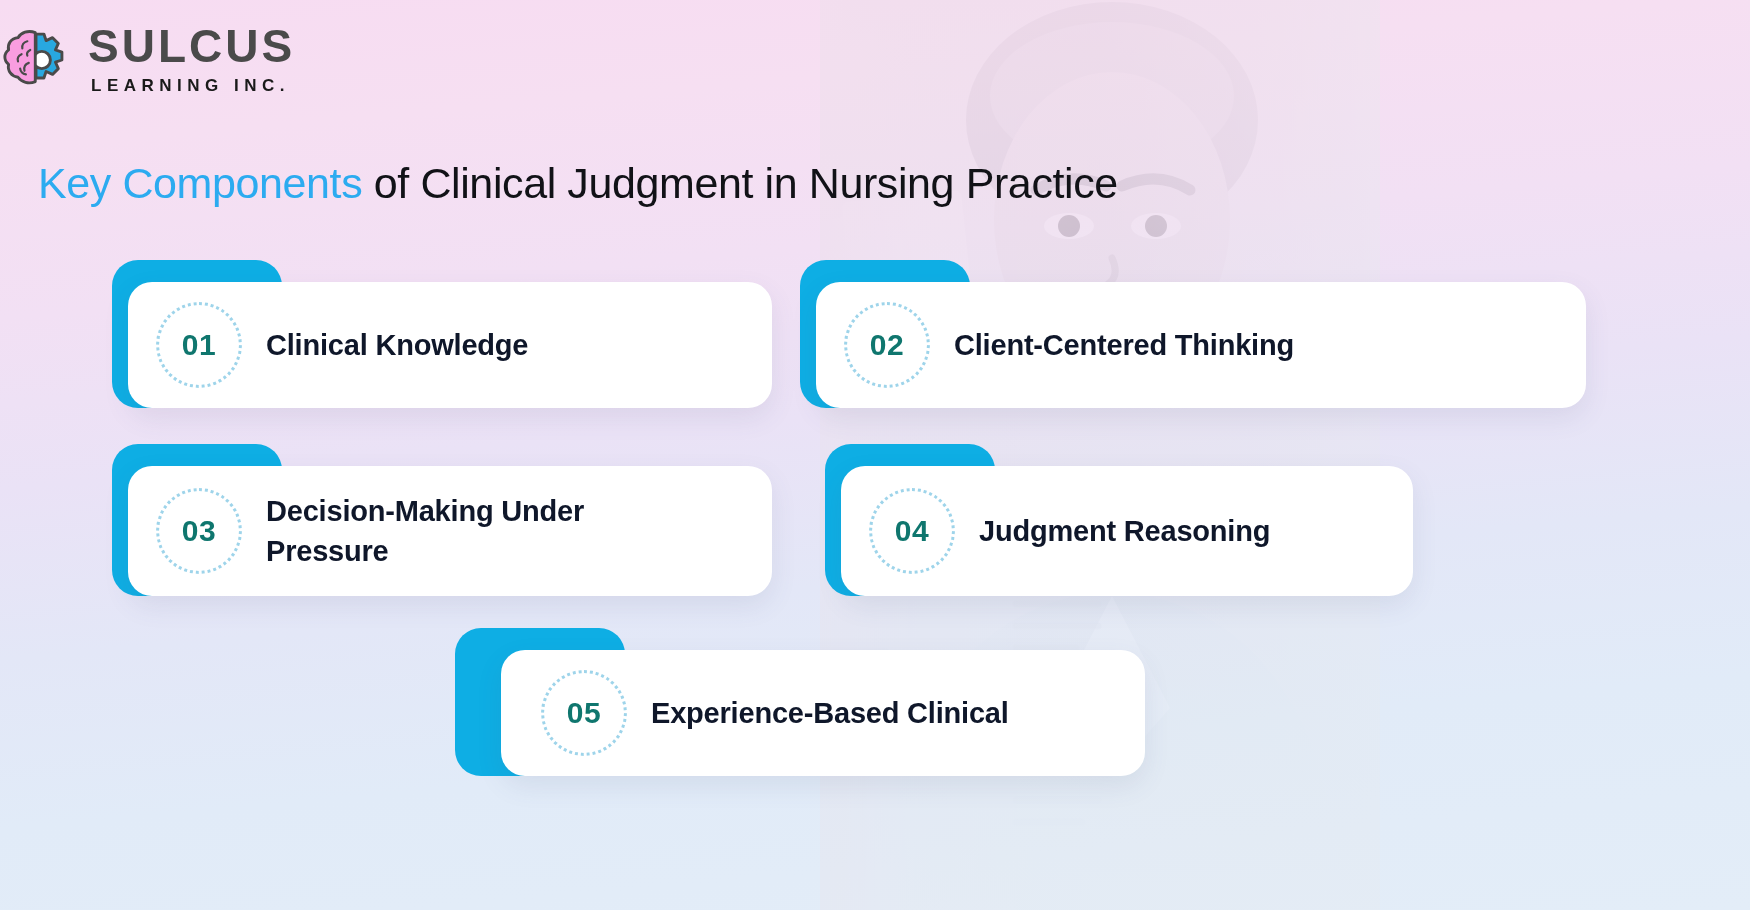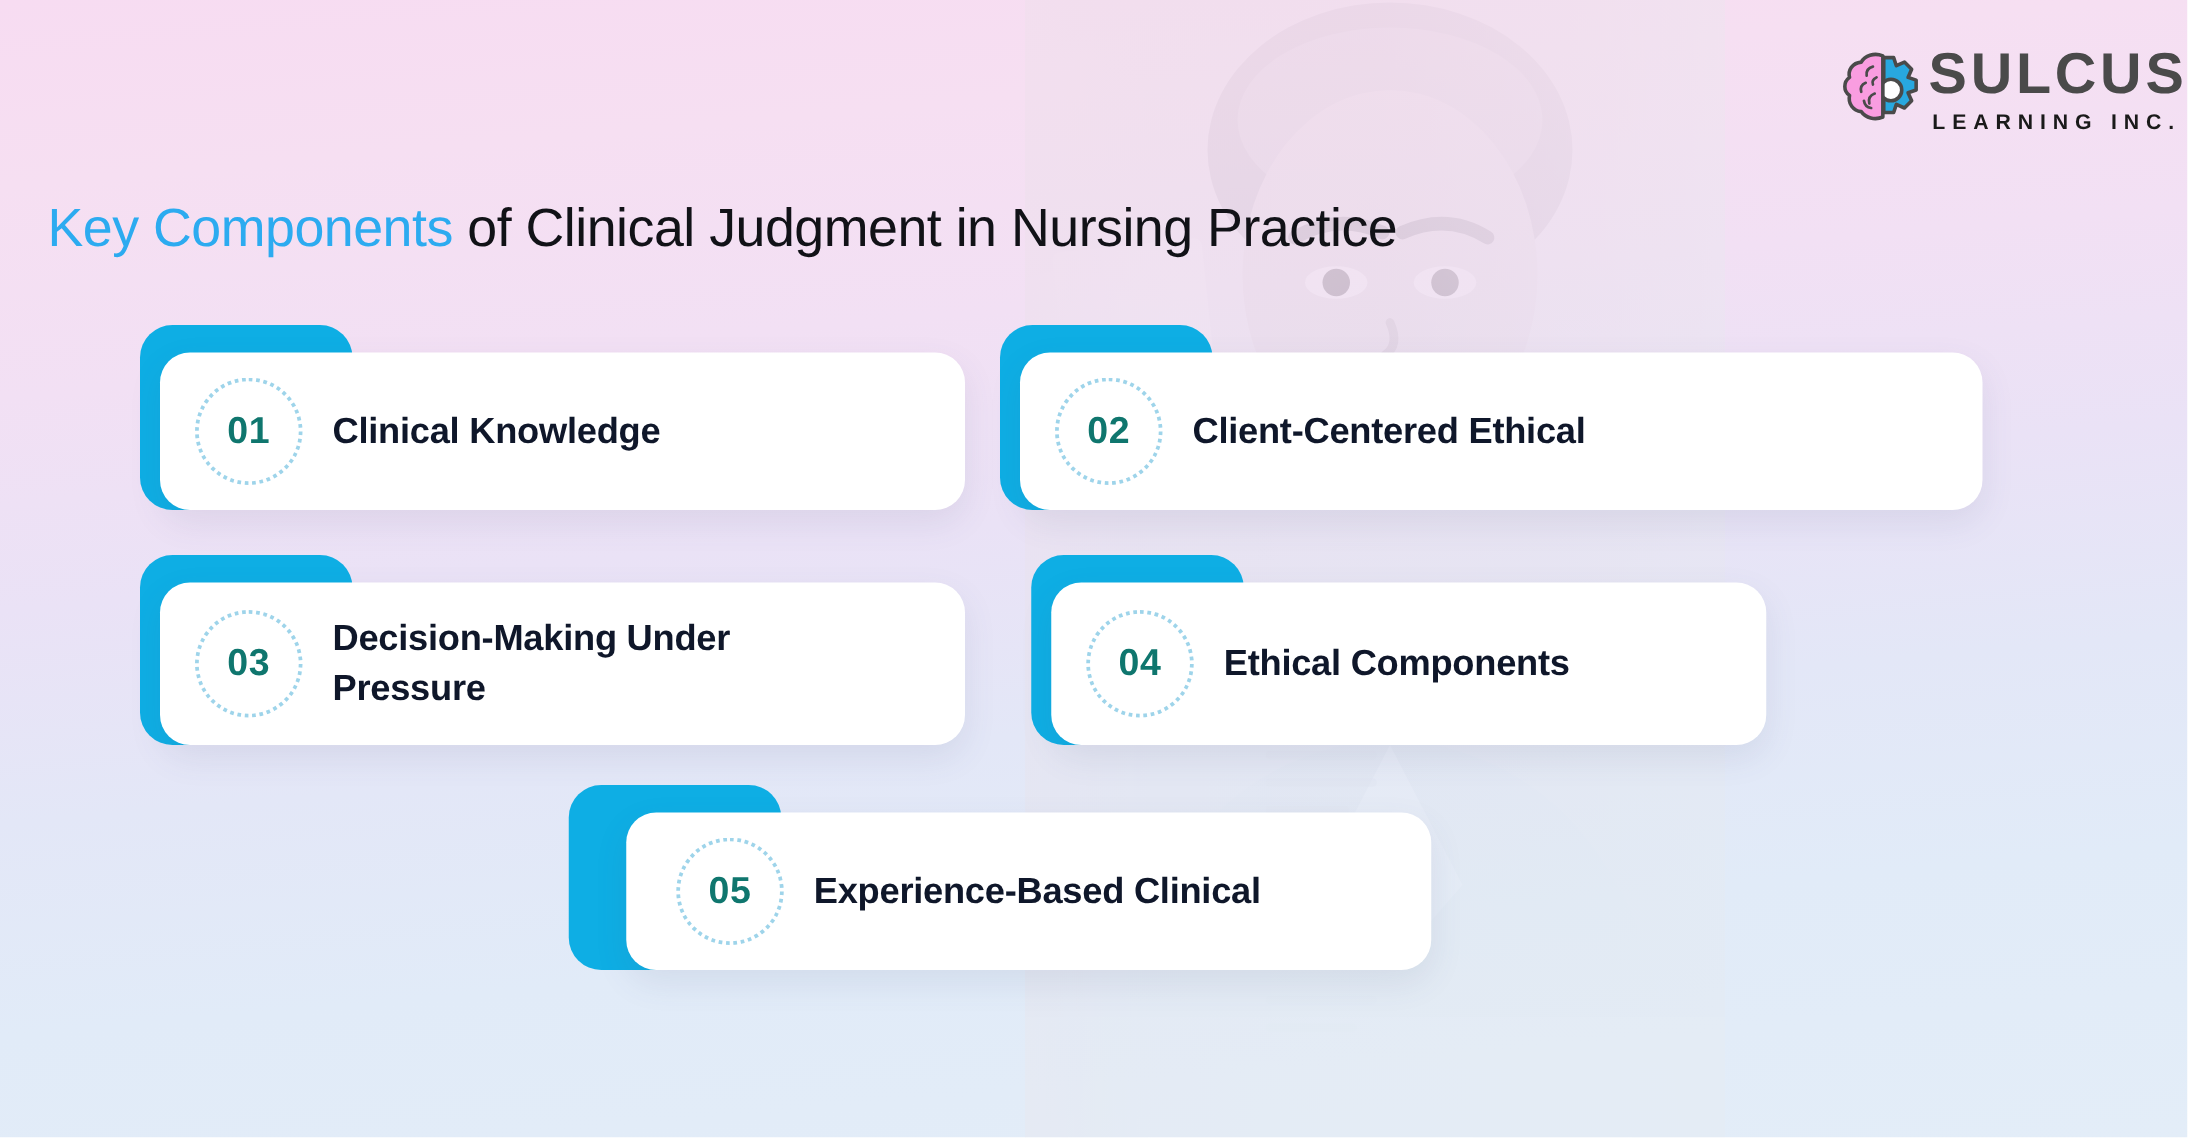--- a/index.html
+++ b/index.html
@@ -39,23 +39,23 @@
     position:absolute; inset:0;
     background:
       linear-gradient(90deg, rgba(246,222,242,.92) 0%, rgba(246,222,242,.25) 18%, rgba(238,232,246,.12) 50%, rgba(227,236,247,.45) 82%, rgba(227,236,247,.9) 100%),
       linear-gradient(180deg, rgba(247,220,242,.55) 0%, rgba(240,230,246,.1) 30%, rgba(226,236,247,.35) 75%, rgba(226,237,248,.8) 100%);
     pointer-events:none;
   }
 
   
   .logo{
     position:absolute;
-    left:0; right:0; top:36px;
-    display:flex; align-items:center; justify-content:flex-end;
-    gap:0;
+    left:0; right:0; top:24px;
+    display:flex; align-items:center; justify-content:flex-start;
+    gap:16px;
   }
   .logo-mark{ width:72px; height:72px; flex:0 0 auto; }
   .logo-text{ display:flex; flex-direction:column; align-items:flex-start; }
   .logo-word{
     font-size:46px; font-weight:700; letter-spacing:3px;
     color:#4a4a4a; line-height:.96;
     font-family:"Liberation Sans", sans-serif;
   }
   .logo-sub{
     font-size:17px; font-weight:700; letter-spacing:5.5px;
@@ -228,41 +228,41 @@
         <div class="card-label">Clinical Knowledge</div>
       </div>
     </div>
 
     <div class="card card-2">
       <div class="shadowshape"></div>
       <div class="panel">
         <div class="badge">
           <span>02</span>
         </div>
-        <div class="card-label">Client-Centered Ethical</div>
+        <div class="card-label">Client-Centered Thinking</div>
       </div>
     </div>
 
     <div class="card card-3">
       <div class="shadowshape"></div>
       <div class="panel">
         <div class="badge">
           <span>03</span>
         </div>
         <div class="card-label">Decision-Making Under Pressure</div>
       </div>
     </div>
 
     <div class="card card-4">
       <div class="shadowshape"></div>
       <div class="panel">
         <div class="badge">
           <span>04</span>
         </div>
-        <div class="card-label">Ethical Components</div>
+        <div class="card-label">Judgment Reasoning</div>
       </div>
     </div>
 
     <div class="card card-5">
       <div class="shadowshape"></div>
       <div class="panel">
         <div class="badge">
           <span>05</span>
         </div>
         <div class="card-label">Experience-Based Clinical</div>

